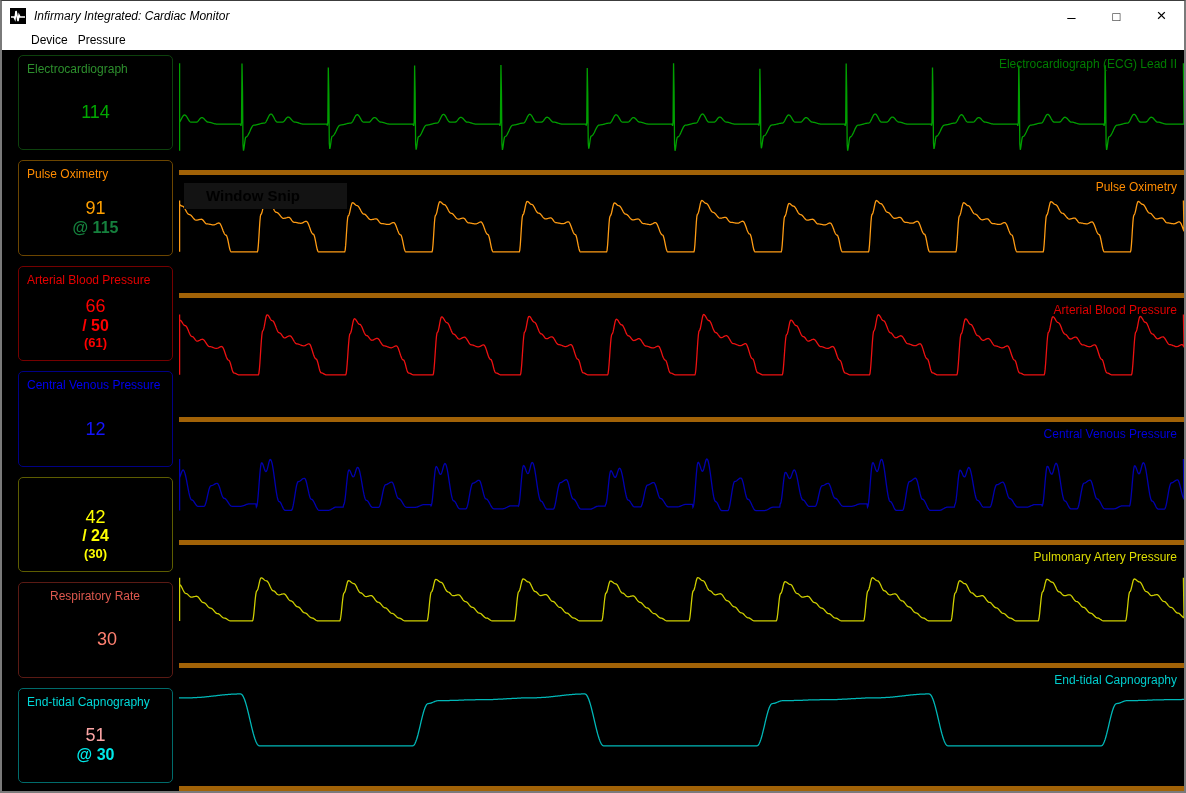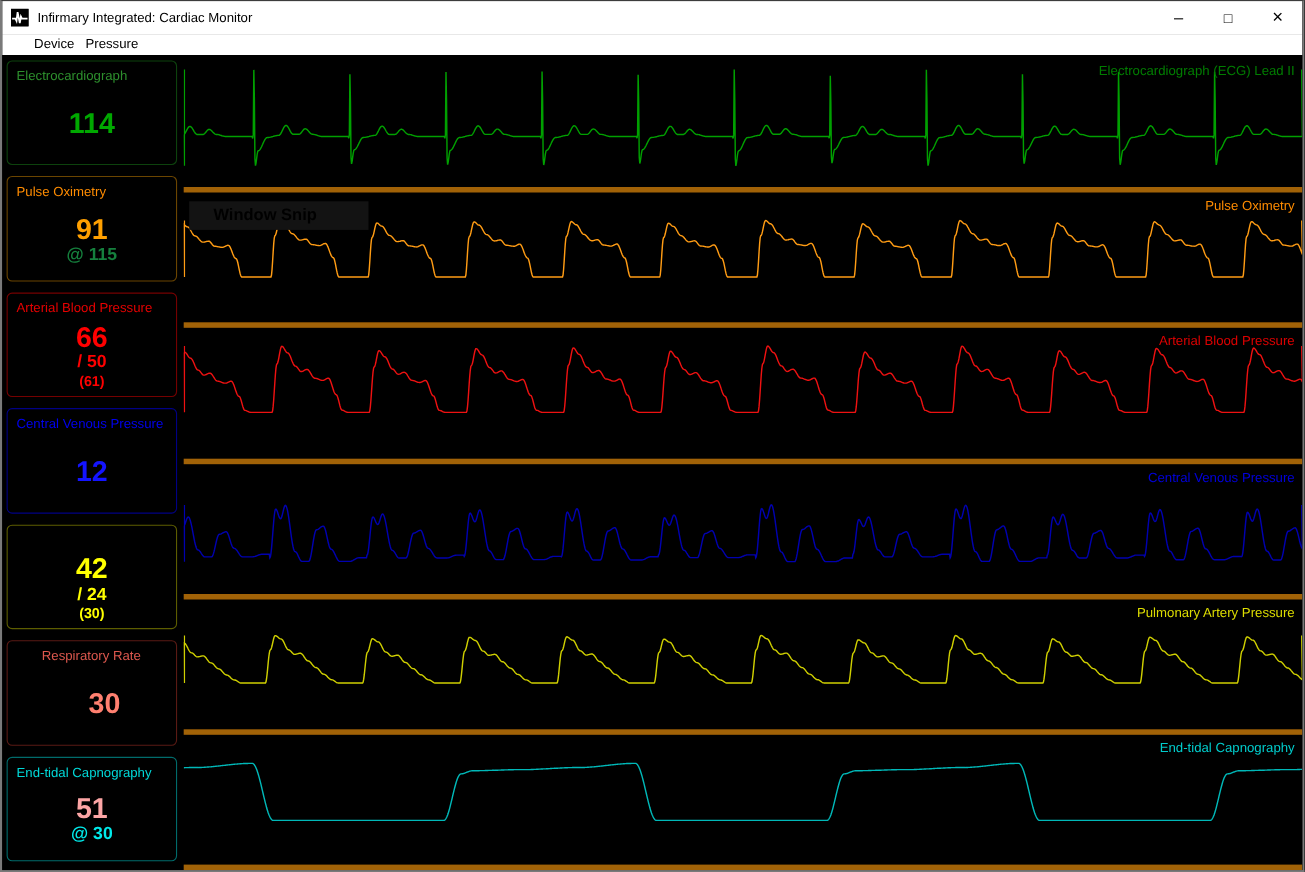--- a/index.html
+++ b/index.html
@@ -7,36 +7,36 @@
   .window{
     width:1186px;height:793px;position:relative;overflow:hidden;
     background:#000;
     border:2px solid #7a7a7a;border-top:1px solid #3c3c3c;
     font-family:"Liberation Sans", sans-serif;
   }
   
   .titlebar{height:30px;background:#ffffff;display:flex;align-items:center;color:#000;}
   .app-icon{width:16px;height:16px;margin:0 8px 0 8px;background:#000;position:relative;flex:0 0 auto;}
   .app-icon svg{position:absolute;inset:0;}
-  .title-text{font-size:12px;color:#000;flex:1 1 auto;white-space:nowrap;}
+  .title-text{font-size:12px;color:#000;flex:1 1 auto;white-space:nowrap;font-style:italic;}
   .winbtns{display:flex;height:30px;}
   .winbtn{width:45px;height:30px;display:flex;align-items:center;justify-content:center;color:#000;font-size:15px;cursor:default;}
   .winbtn.max{font-size:13px;}
   .winbtn.close{font-size:17px;}
   
   .menubar{height:19px;background:#ffffff;display:flex;align-items:center;padding-left:24px;}
   .menu-item{font-size:12px;color:#000;padding:0 5px;height:19px;line-height:19px;}
   
-  .content{display:flex;height:741px;background:#000;}
+  .content{display:flex;height:741px;background:#000;margin-left:12px;}
   
   .sidebar{width:165px;flex:0 0 165px;display:flex;flex-direction:column;gap:10px;padding:5px 6px 8px 4px;}
   .vpanel{flex:1 1 0;border:1px solid #333;border-radius:5px;background:#000;display:flex;flex-direction:column;overflow:hidden;}
   .vpanel .plabel{font-size:12px;padding:6px 4px 0 8px;white-space:nowrap;}
   .vpanel .pvalues{flex:1 1 auto;display:flex;flex-direction:column;align-items:center;justify-content:center;}
-  .vpanel .pvalue{font-size:26px;font-weight:bold;line-height:1.05;}
+  .vpanel .pvalue{font-size:18px;font-weight:normal;line-height:1.05;}
   .vpanel .psub1{font-size:16px;font-weight:bold;line-height:1.2;}
   .vpanel .psub2{font-size:13px;font-weight:bold;line-height:1.2;}
   
   .strips{flex:1 1 auto;position:relative;display:flex;flex-direction:column;padding-top:2px;}
   .strip{flex:1 1 0;position:relative;border-bottom:5px solid #a16207;}
   .strip svg{position:absolute;inset:0;width:100%;height:100%;}
   .strip .slabel{position:absolute;top:5px;right:7px;font-size:12px;white-space:nowrap;}
   
   .snip-artifact{
     position:absolute;left:5px;top:133px;width:163px;height:26px;

